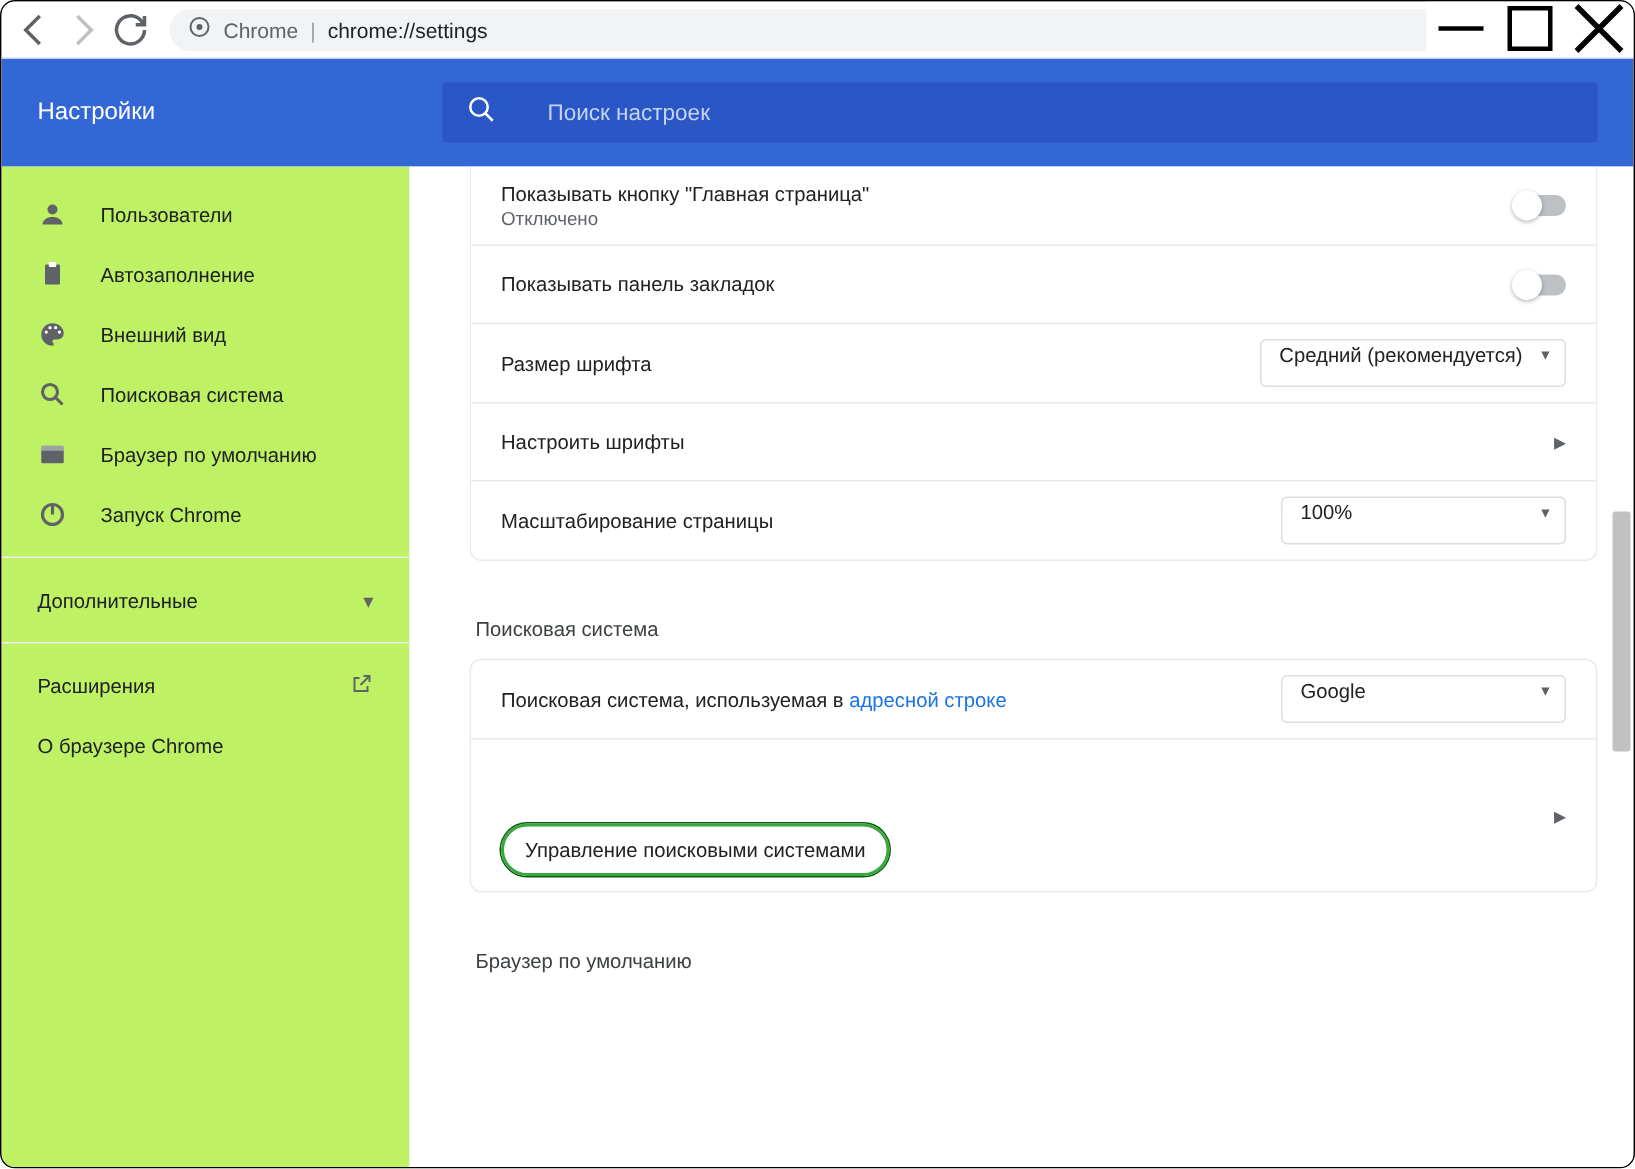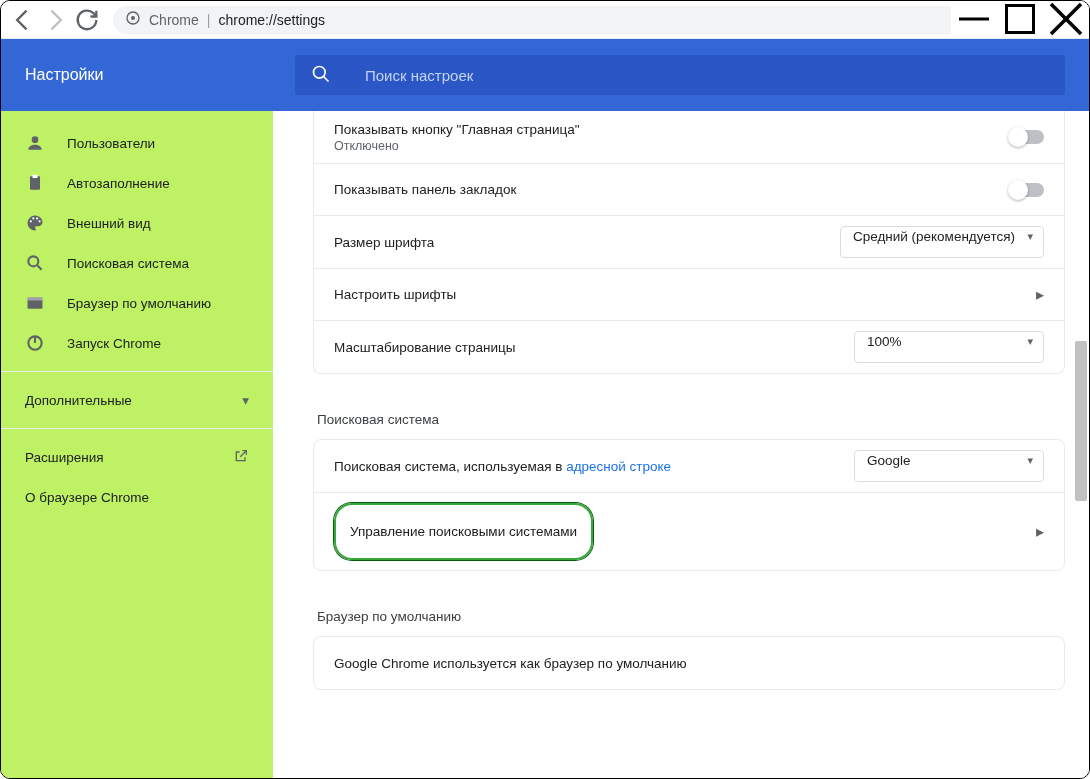--- a/index.html
+++ b/index.html
@@ -43,21 +43,21 @@
   .row:first-child { border-top: none; }
   .row .primary { flex: 1; }
   .row .sub { font-size: 12.5px; color: #5f6368; margin-top: 2px; }
   .row .ctrl { display: flex; align-items: center; }
   .toggle { width: 34px; height: 14px; background: #bdc1c6; border-radius: 7px; position: relative; }
   .toggle::after { content: ''; position: absolute; left: -2px; top: -3px; width: 20px; height: 20px; border-radius: 50%; background: #fff; box-shadow: 0 1px 3px rgba(0,0,0,.3); }
   .select { height: 32px; border: 1px solid #dadce0; border-radius: 4px; padding: 0 28px 12px 12px; font-size: 13.5px; color: #202124; background: #fff; display: flex; align-items: center; position: relative; min-width: 190px; }
   .select::after { content: '▾'; position: absolute; right: 10px; color: #5f6368; font-size: 11px; }
   .arrow { color: #5f6368; font-size: 16px; }
   .link { color: #1a73e8; margin-top: 20px; }
-  .highlight { display: inline-block; border: 2.5px solid #37a93c; border-radius: 18px; padding: 19px 14px; box-shadow: 0 0 0 1px #0b5a10; }
+  .highlight { display: inline-block; border: 2.5px solid #37a93c; border-radius: 18px; padding: 8px 14px; box-shadow: 0 0 0 1px #0b5a10; margin-top: 46px; }
 
   .section-title { font-size: 13.5px; color: #3c4043; font-weight: 500; padding: 16px 4px 12px 4px; }
 
   .scrollbar { position: absolute; right: 2px; top: 230px; width: 12px; height: 160px; background: #c1c1c1; border-radius: 2px; }
 
   svg { width: 100%; height: 100%; }
 </style>
 </head>
 <body>
 
@@ -282,23 +282,18 @@
           </div>
           <div class="row">
             <div class="primary">
               <span class="highlight">Управление поисковыми системами</span>
             </div>
             <div class="ctrl arrow">▸</div>
           </div>
         </div>
 
         <div class="section-title">Браузер по умолчанию</div>
-        <div class="card">
-          <div class="row">
-            <div class="primary">Google Chrome используется как браузер по умолчанию</div>
-          </div>
-        </div>
       </div>
 
       <div class="scrollbar"></div>
     </div>
   </div>
 </div>
 
 </body></html>

